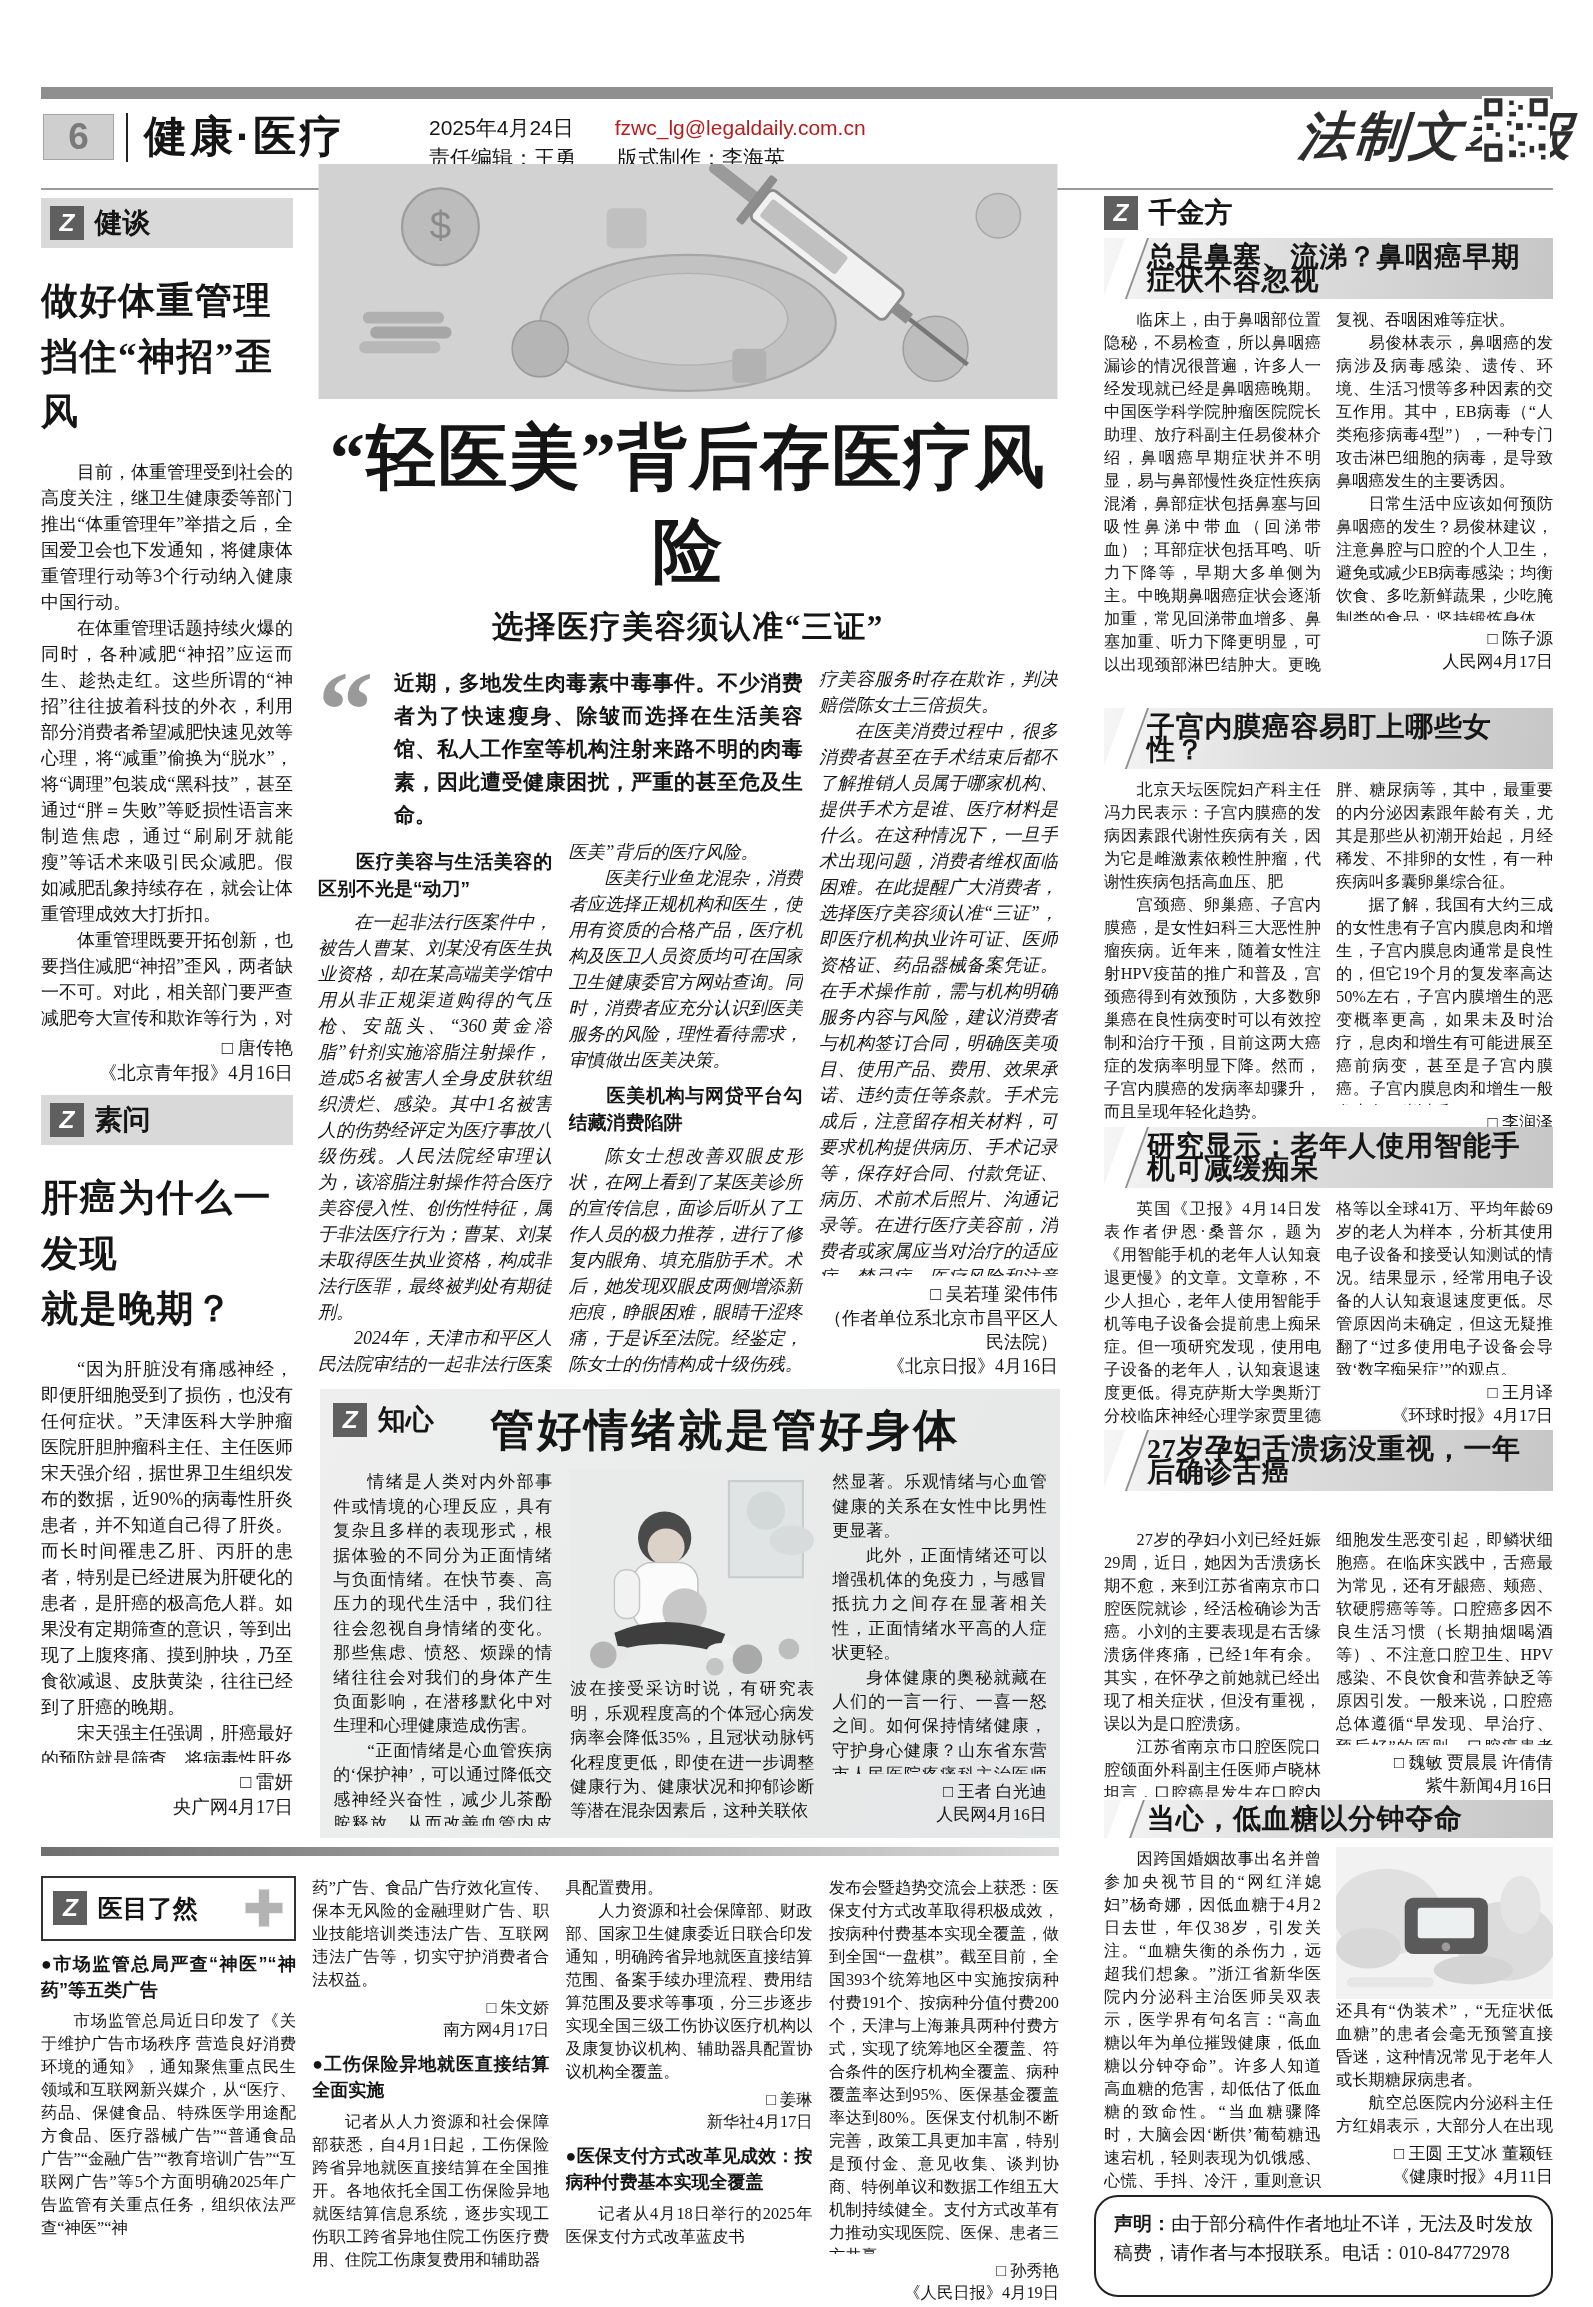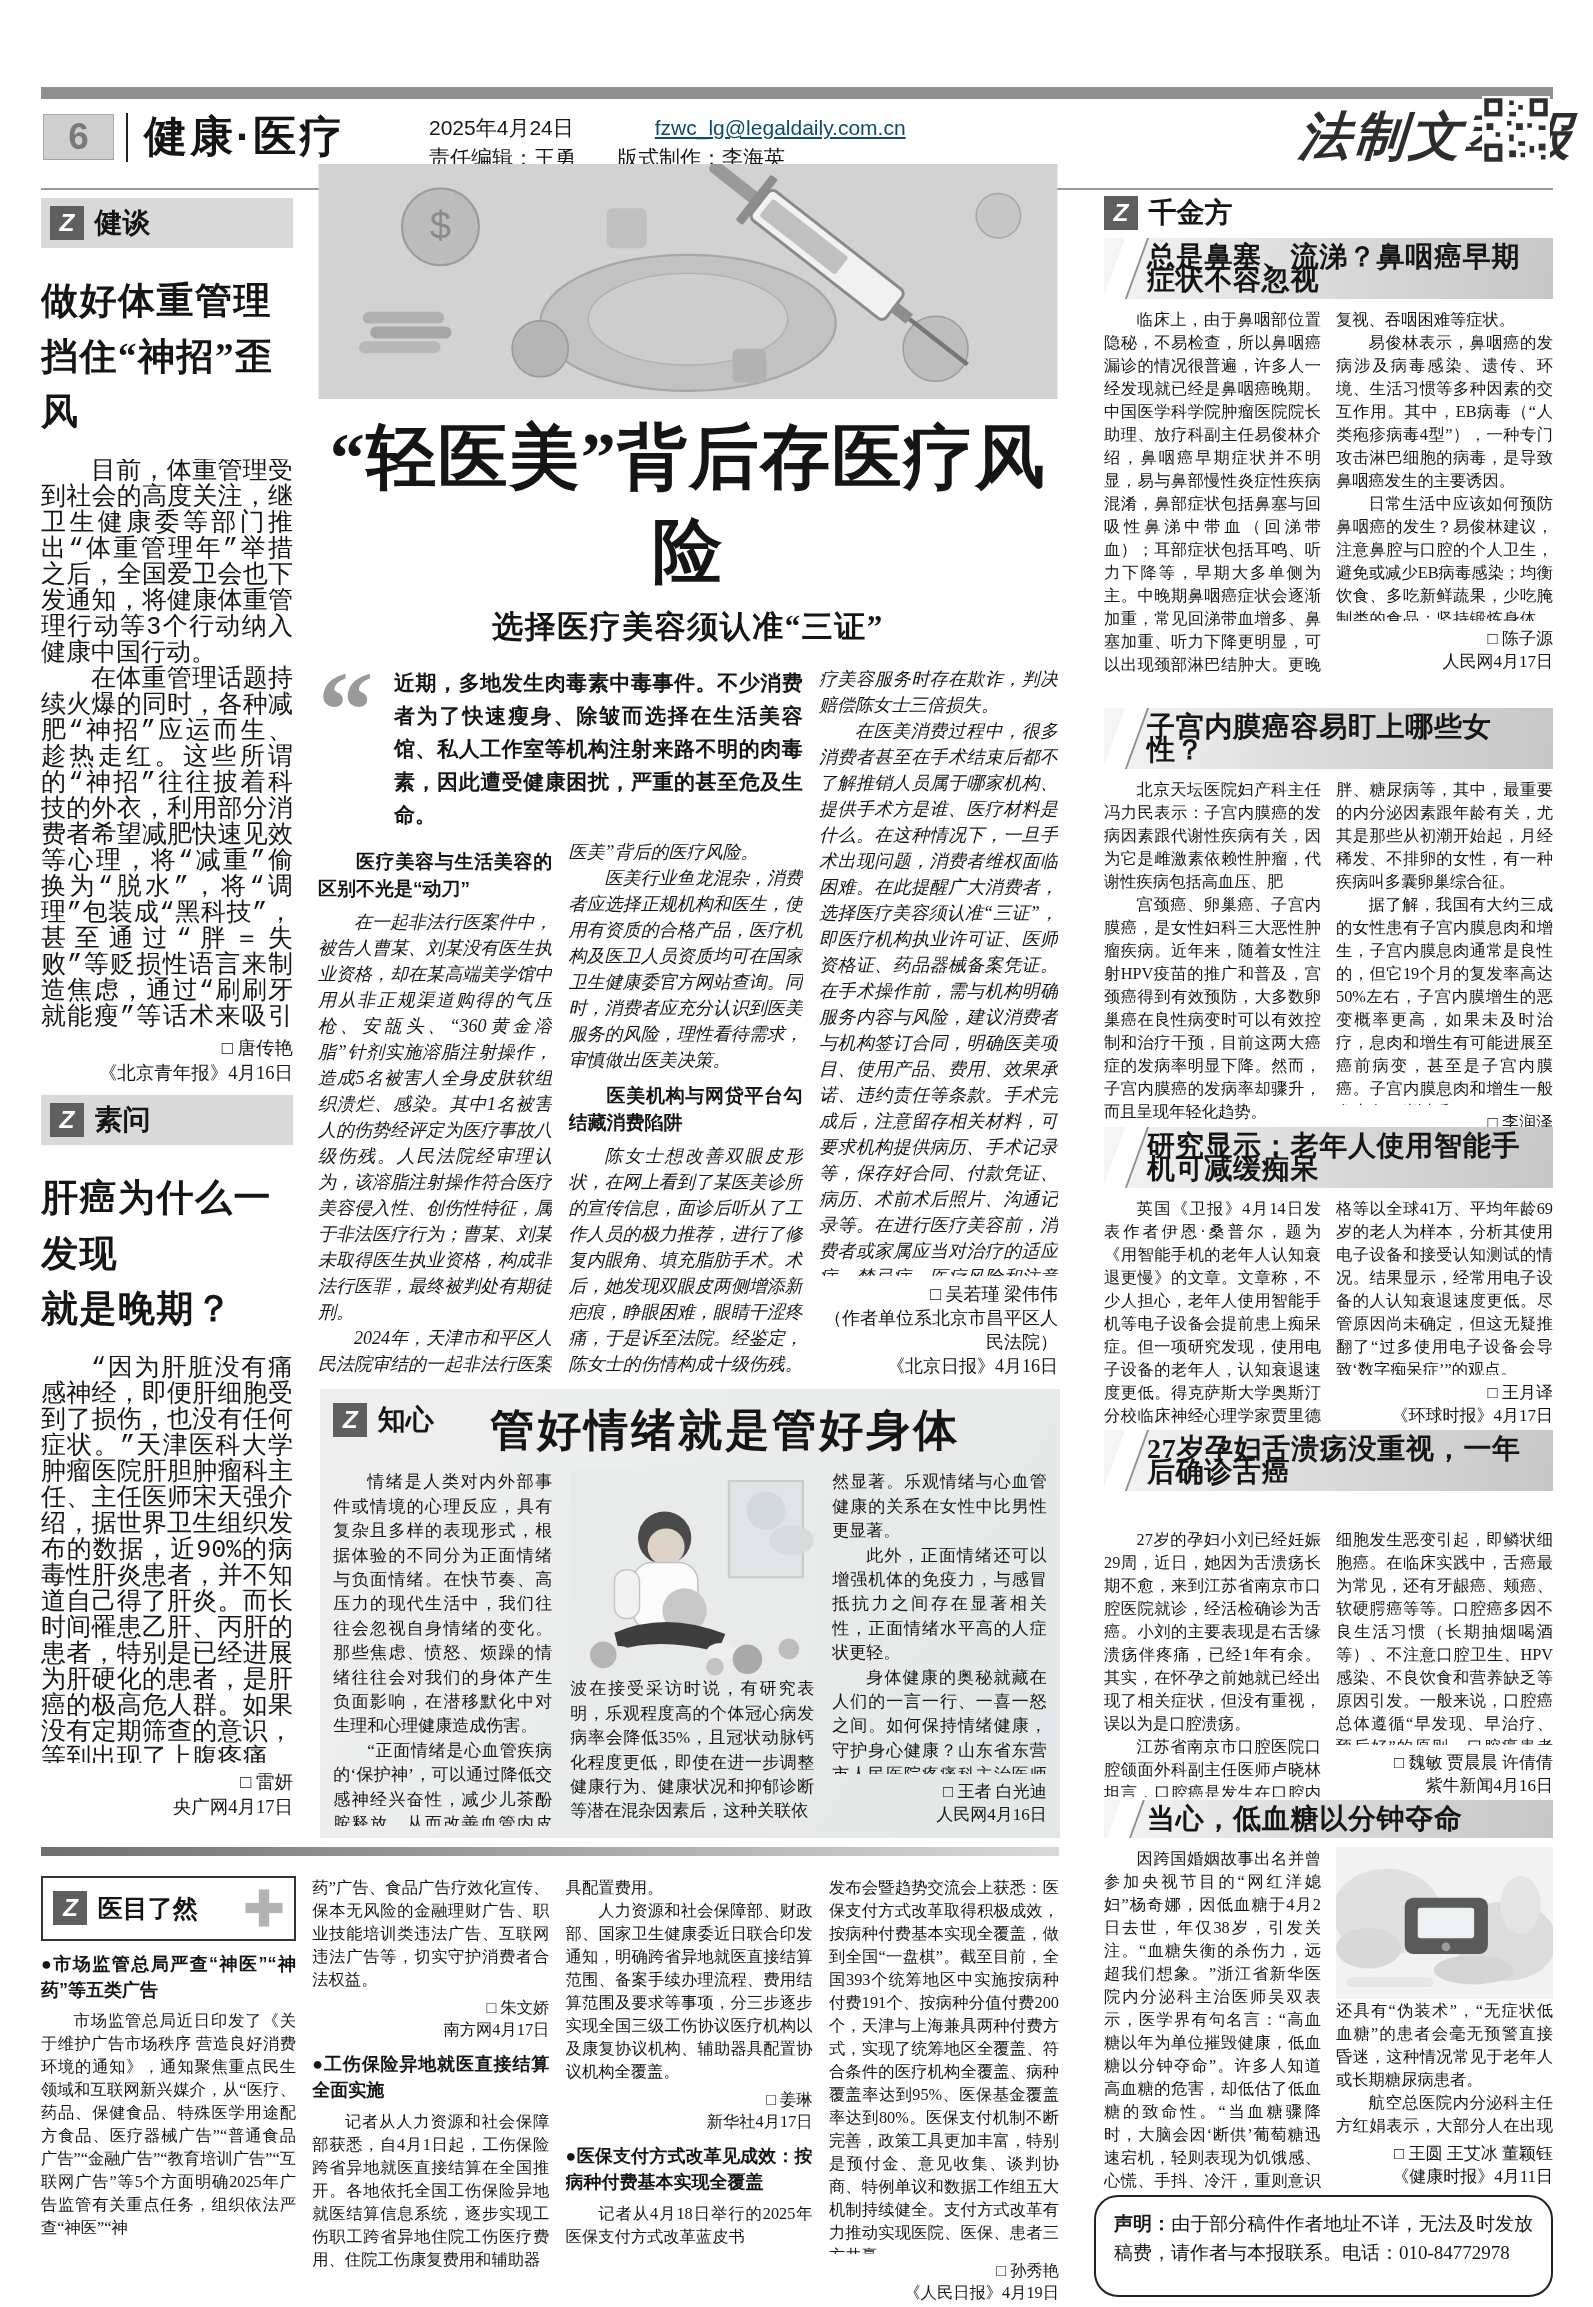--- a/index.html
+++ b/index.html
@@ -7,21 +7,21 @@
   body { font-family:"Liberation Serif","DejaVu Serif",serif; color:#151515; }
   .page { position:relative; width:1594px; height:2307px; background:#ffffff; overflow:hidden; margin:0 auto; }
 
   
   .topbar { position:absolute; left:41px; top:87px; width:1512px; height:12px; background:#8f8f8f; }
   .pagenum { position:absolute; left:43px; top:114px; width:71px; height:46px; background:#cfcfcf; border:0.7px solid #a5a5a5; display:flex; align-items:center; justify-content:center; font-size:37px; font-weight:700; color:#7a7a7a; font-family:"Liberation Sans","DejaVu Sans",sans-serif; }
   .head-divider { position:absolute; left:126px; top:113px; width:2.2px; height:49px; background:#222; }
   .section-title { position:absolute; left:144px; top:108px; font-size:43px; font-weight:900; letter-spacing:3px; font-family:"Liberation Sans","DejaVu Sans",sans-serif; }
   .date-block { position:absolute; left:429px; top:113px; font-size:21px; line-height:1.45; font-family:"Liberation Sans","DejaVu Sans",sans-serif; }
   .date-block .row { display:flex; gap:41px; }
-  .email { text-decoration:underline; color:#0c4a6e;margin-left:40px; }
+  .email { color:#b91c1c; }
   .masthead { position:absolute; left:1299px; top:102px; font-size:52px; font-weight:900; font-style:italic; letter-spacing:3px; color:#2d2d2d; transform:skewX(-4deg); }
   .qr { position:absolute; left:1482px; top:96px; width:68px; height:68px; }
   .head-rule { position:absolute; left:41px; top:188px; width:1512px; height:2.2px; background:#9a9a9a; }
 
   
   .seclabel { display:flex; align-items:center; gap:10.4px; font-size:28px; font-weight:700; font-family:"Liberation Sans","DejaVu Sans",sans-serif; }
   .zlogo { width:34px; height:34px; min-width:34px; background:#5f5f5f; color:#fff; display:flex; align-items:center; justify-content:center; font-size:24.4px; font-weight:900; font-style:italic; font-family:"Liberation Sans","DejaVu Sans",sans-serif; }
   .secband { background:#d9d9d9; padding:6px 9px; }
   .body-text p { text-indent:2em; text-align:justify; }
   p.cont { text-indent:0; text-align:justify; }
@@ -32,21 +32,21 @@
   .band::before { content:""; position:absolute; left:10.4px; top:-6px; bottom:-6px; width:22px; background:#ffffff; border-right:2.2px solid #8f8f8f; transform:skewX(-20deg); }
   .article { position:absolute; display:flex; flex-direction:column; overflow:hidden; }
   .twocol { display:flex; gap:15px; flex:1; overflow:hidden; margin-top:9px; }
   .twocol > div { flex:1; overflow:hidden; display:flex; flex-direction:column; }
   .grow { flex:1; overflow:hidden; }
   .rbody { font-size:16.3px; line-height:23px; }
 
   
   .leftbox { position:absolute; left:41px; width:252px; display:flex; flex-direction:column; overflow:hidden; }
   .left-title { font-size:37px; font-weight:700; text-align:left; line-height:1.5; white-space:pre-line; margin:25px 0 19px; letter-spacing:1.5px; }
-  .leftbox .body-text { font-size:25px; line-height:26px;font-family:Liberation Mono, monospace; }
+  .leftbox .body-text { font-size:18px; line-height:26px; }
   .leftbox .byline, .leftbox .srcline { font-size:18.5px; }
 
   
   .mainbox { position:absolute; left:318px; top:164px; width:740px; height:1214px; display:flex; flex-direction:column; overflow:hidden; }
   .lead-img { width:740px; height:235px; }
   .main-title { font-size:70px; font-weight:900; text-align:center; letter-spacing:1.5px; margin-top:12px; }
   .main-sub { font-size:31px; text-align:center; margin-top:7.4px; font-weight:600; letter-spacing:1.5px; }
   .main-flow { display:flex; gap:16.3px; margin-top:18px; flex:1; overflow:hidden; }
   .main-left { width:485px; display:flex; flex-direction:column; }
   .quote-row { display:flex; gap:6px; margin-bottom:7.4px; }

